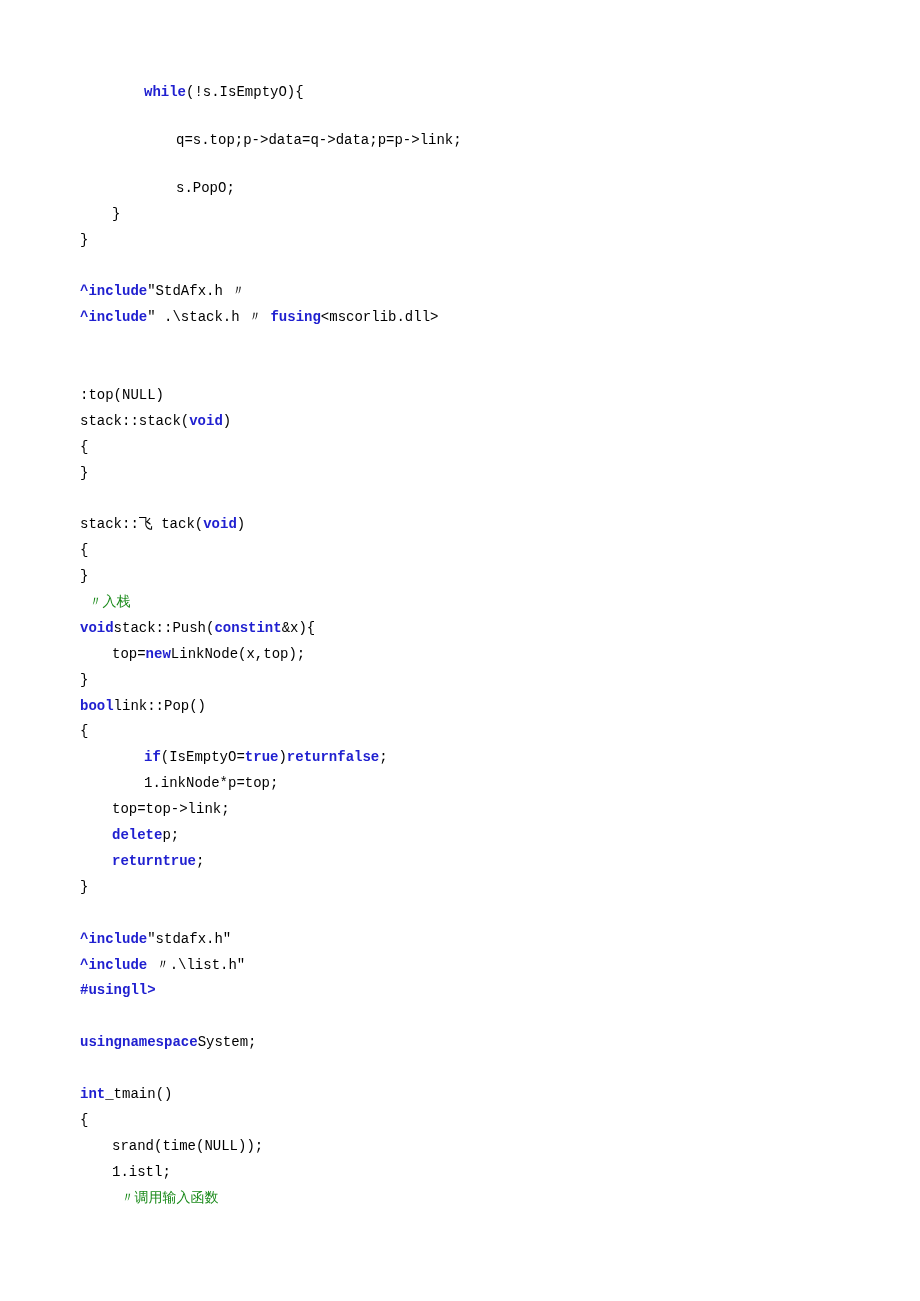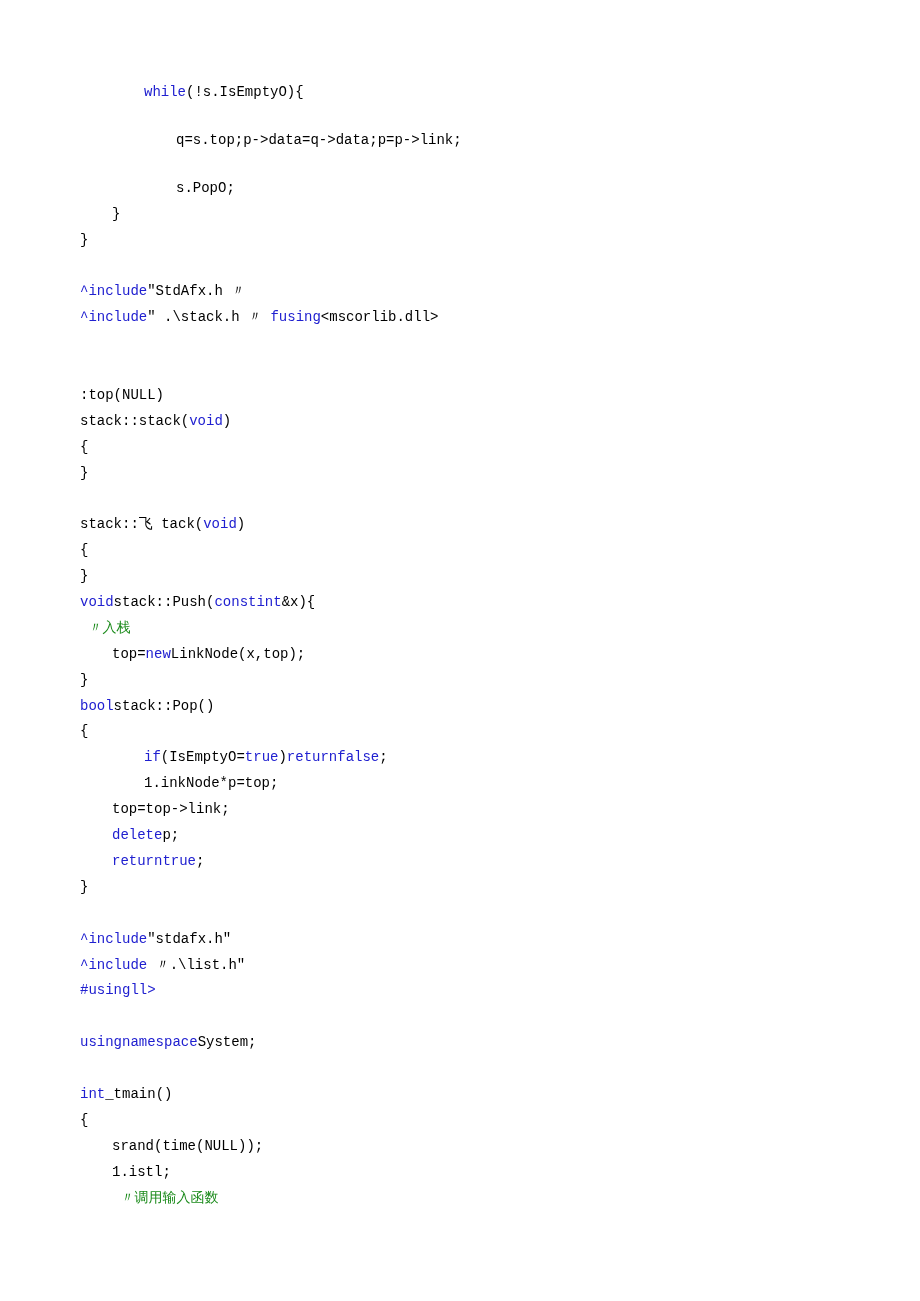--- a/index.html
+++ b/index.html
@@ -7,21 +7,21 @@
     width: 920px;
     height: 1301px;
     background: #ffffff;
     font-family: "Courier New", "SimSun", monospace;
     font-size: 14px;
     line-height: 1.85;
     padding: 80px 0 0 80px;
     color: #000000;
   }
   .line { white-space: pre; }
-  .kw { color: #2020d0; }      
+  .kw { color: #2020d0; font-weight: bold; }      
   .comment { color: #1a8a1a; } 
   .i0 { padding-left: 0; }
   .i1 { padding-left: 32px; }
   .i2 { padding-left: 64px; }
   .i3 { padding-left: 96px; margin-top: 22px; }
 </style>
 </head>
 <body>
 
 <div id="code-container">
@@ -36,25 +36,25 @@
     <div class="line i0">&nbsp;</div>
     <div class="line i0">&nbsp;</div>
     <div class="line i0"><span>:top(NULL)</span></div>
     <div class="line i0"><span>stack::stack(</span><span class="kw">void</span><span>)</span></div>
     <div class="line i0"><span>{</span></div>
     <div class="line i0"><span>}</span></div>
     <div class="line i0">&nbsp;</div>
     <div class="line i0"><span>stack::飞 tack(</span><span class="kw">void</span><span>)</span></div>
     <div class="line i0"><span>{</span></div>
     <div class="line i0"><span>}</span></div>
+    <div class="line i0"><span class="comment"> 〃入栈</span></div>
     <div class="line i0"><span class="kw">void</span><span>stack::Push(</span><span class="kw">constint</span><span>&amp;x){</span></div>
-    <div class="line i0"><span class="comment"> 〃入栈</span></div>
     <div class="line i1"><span>top=</span><span class="kw">new</span><span>LinkNode(x,top);</span></div>
     <div class="line i0"><span>}</span></div>
-    <div class="line i0"><span class="kw">bool</span><span>stack::Pop()</span></div>
+    <div class="line i0"><span class="kw">bool</span><span>link::Pop()</span></div>
     <div class="line i0"><span>{</span></div>
     <div class="line i2"><span class="kw">if</span><span>(IsEmptyO=</span><span class="kw">true</span><span>)</span><span class="kw">returnfalse</span><span>;</span></div>
     <div class="line i2"><span>1.inkNode*p=top;</span></div>
     <div class="line i1"><span>top=top-&gt;link;</span></div>
     <div class="line i1"><span class="kw">delete</span><span>p;</span></div>
     <div class="line i1"><span class="kw">returntrue</span><span>;</span></div>
     <div class="line i0"><span>}</span></div>
     <div class="line i0">&nbsp;</div>
     <div class="line i0"><span class="kw">^include</span><span>"stdafx.h"</span></div>
     <div class="line i0"><span class="kw">^include </span><span>〃.\list.h"</span></div>

